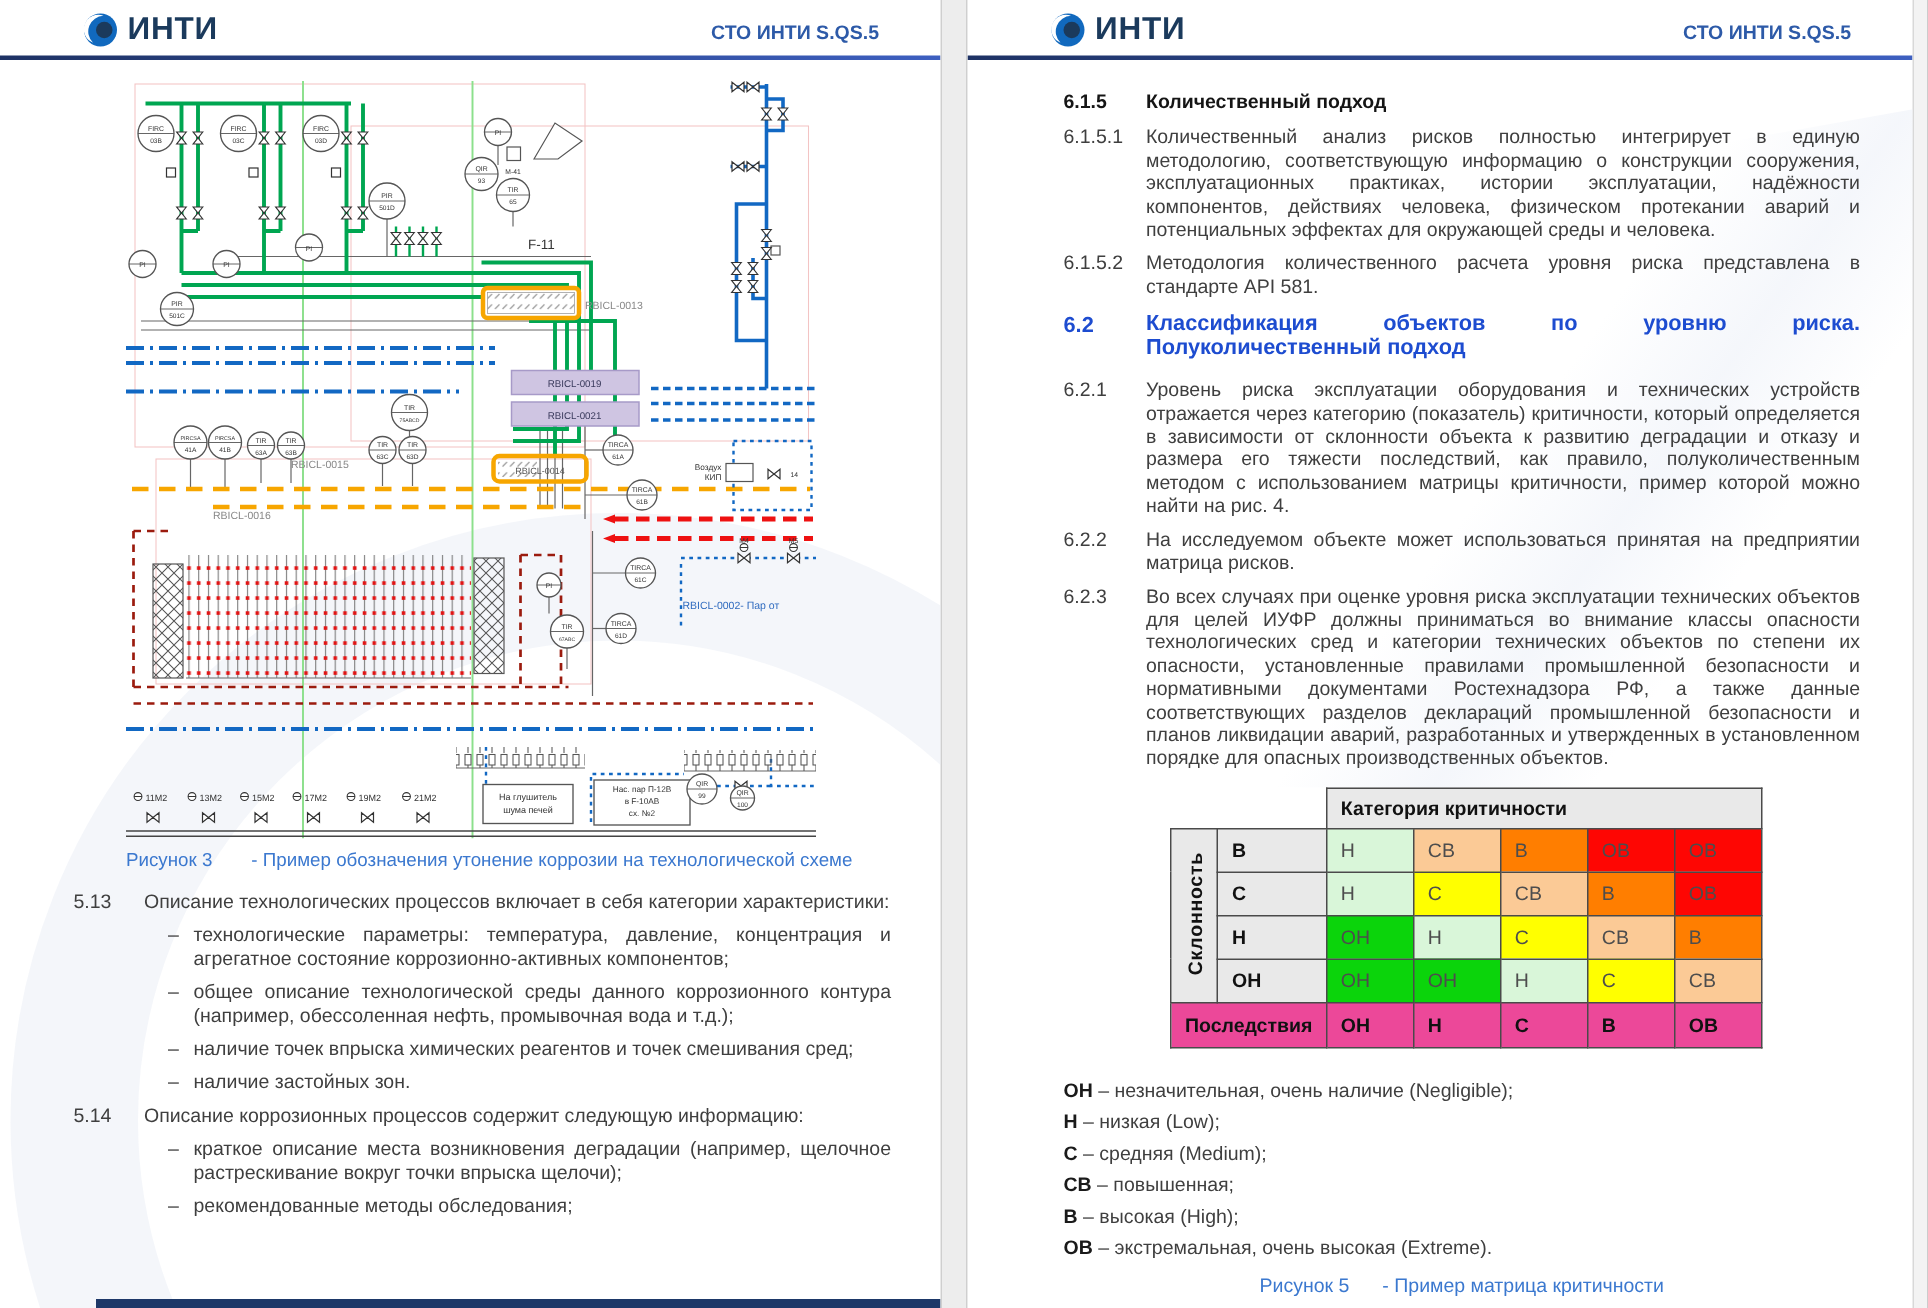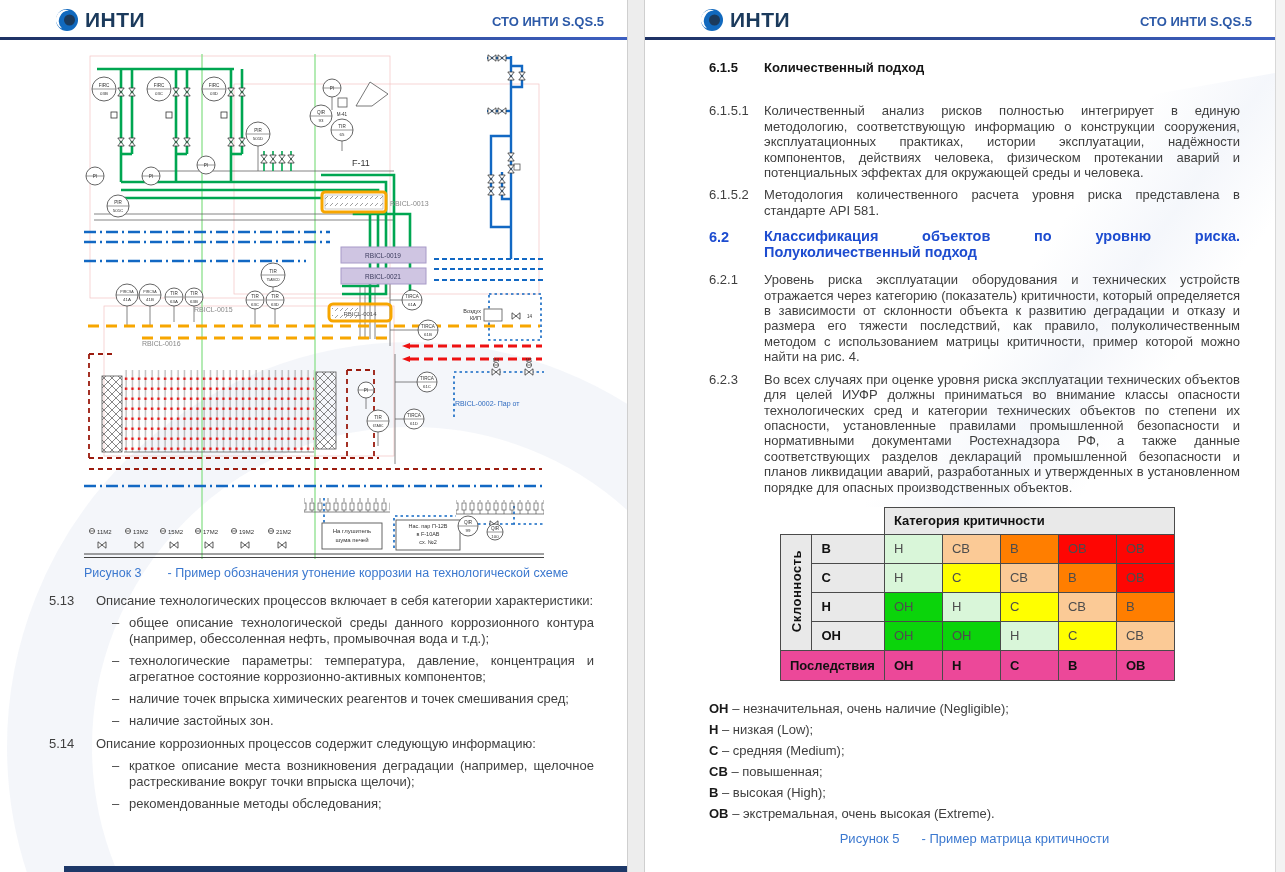--- a/index.html
+++ b/index.html
@@ -13,33 +13,33 @@
 
   
   .wm-ring{position:absolute;right:-190px;bottom:-280px;width:640px;height:640px;border:85px solid rgba(225,231,242,.38);border-radius:50%;pointer-events:none}
   .wm-band{position:absolute;top:110px;right:-90px;width:560px;height:460px;transform:rotate(-10deg);pointer-events:none;
            background:linear-gradient(135deg,rgba(236,240,248,0) 38%,rgba(236,240,248,.55) 50%,rgba(236,240,248,0) 62%)}
 
   
   .phead{position:absolute;top:0;left:0;right:0;height:40px}
   .logo{position:absolute;left:55px;top:8px;display:flex;align-items:flex-start;gap:6px}
   .logo-text{font-size:21px;font-weight:800;color:#1b3a5c;letter-spacing:.5px}
-  .doccode{position:absolute;right:23px;top:14px;font-size:13px;font-weight:600;color:#2d5aa8}
+  .doccode{position:absolute;right:41px;top:14px;font-size:13px;font-weight:600;color:#2d5aa8}
   .hrule{position:absolute;top:37px;left:0;right:0;height:2.5px;background:linear-gradient(90deg,#1e3264,#3d5fc0)}
 
   
   .lcontent{position:absolute;top:566px;left:49px;width:545px}
   .rcontent{position:absolute;top:52px;left:64px;width:531px}
   .para{display:grid;grid-template-columns:47px 1fr;margin-bottom:7px}
   .rcontent .para{grid-template-columns:55px 1fr}
   .pnum{color:#3f3f3f;font-size:13px;line-height:15.4px}
   .ptext{color:#3f3f3f;font-size:13px;line-height:15.4px;text-align:justify}
   .bullet{position:relative;padding-left:33px;margin:7px 0 0 0;color:#3f3f3f;font-size:13px;line-height:15.4px;text-align:justify}
   .bullet::before{content:"–";position:absolute;left:16px;top:0}
-  .h615{margin:8px 0 28px 0}
+  .h615{margin:8px 0 8px 0}
   .h615 .pnum,.h615 .ptext{font-weight:bold;color:#151515;text-align:left}
   .h62{margin:10px 0 12px 0}
   .h62 .pnum{color:#1d4cd0;font-weight:bold;font-size:14.5px;line-height:19px}
   .h62 .ptext{color:#1d4cd0;font-weight:bold;font-size:14.5px;line-height:16px}
   .figcap{color:#3b78cf;font-size:12.5px;margin-left:35px;white-space:nowrap}
   .figcap .gap{display:inline-block;width:26px}
   .figcap5{color:#3b78cf;font-size:13px;text-align:center;margin-top:10px}
 
   
   .matrix{border-collapse:collapse;margin:12px 0 0 71px}
@@ -502,22 +502,22 @@
     <div class="lcontent">
       <div class="figcap">
         <span>Рисунок 3</span><span class="gap"></span><span>- Пример обозначения утонение коррозии на технологической схеме</span>
       </div>
       <div style="height:13px"></div>
 
       <div class="para">
         <div class="pnum">5.13</div>
         <div>
           <div class="ptext">Описание технологических процессов включает в себя категории характеристики:</div>
+          <div class="bullet">технологические параметры: температура, давление, концентрация и агрегатное состояние коррозионно-активных компонентов;</div>
           <div class="bullet">общее описание технологической среды данного коррозионного контура (например, обессоленная нефть, промывочная вода и т.д.);</div>
-          <div class="bullet">технологические параметры: температура, давление, концентрация и агрегатное состояние коррозионно-активных компонентов;</div>
           <div class="bullet">наличие точек впрыска химических реагентов и точек смешивания сред;</div>
           <div class="bullet">наличие застойных зон.</div>
         </div>
       </div>
 
       <div class="para">
         <div class="pnum">5.14</div>
         <div>
           <div class="ptext">Описание коррозионных процессов содержит следующую информацию:</div>
           <div class="bullet">краткое описание места возникновения деградации (например, щелочное растрескивание вокруг точки впрыска щелочи);</div>
@@ -565,20 +565,24 @@
       <div class="para h62">
         <div class="pnum">6.2</div>
         <div class="ptext">Классификация объектов по уровню риска. Полуколичественный подход</div>
       </div>
 
       <div class="para">
         <div class="pnum">6.2.1</div>
         <div class="ptext">Уровень риска эксплуатации оборудования и технических устройств отражается через категорию (показатель) критичности, который определяется в зависимости от склонности объекта к развитию деградации и отказу и размера его тяжести последствий, как правило, полуколичественным методом с использованием матрицы критичности, пример которой можно найти на рис. 4.</div>
       </div>
 
+      <div class="para">
+        <div class="pnum">6.2.2</div>
+        <div class="ptext">На исследуемом объекте может использоваться принятая на предприятии матрица рисков.</div>
+      </div>
 
       <div class="para">
         <div class="pnum">6.2.3</div>
         <div class="ptext">Во всех случаях при оценке уровня риска эксплуатации технических объектов для целей ИУФР должны приниматься во внимание классы опасности технологических сред и категории технических объектов по степени их опасности, установленные правилами промышленной безопасности и нормативными документами Ростехнадзора РФ, а также данные соответствующих разделов деклараций промышленной безопасности и планов ликвидации аварий, разработанных и утвержденных в установленном порядке для опасных производственных объектов.</div>
       </div>
 
       <table class="matrix">
         <tbody>
             <tr>
           <td class="m-none" colspan="2"></td>

